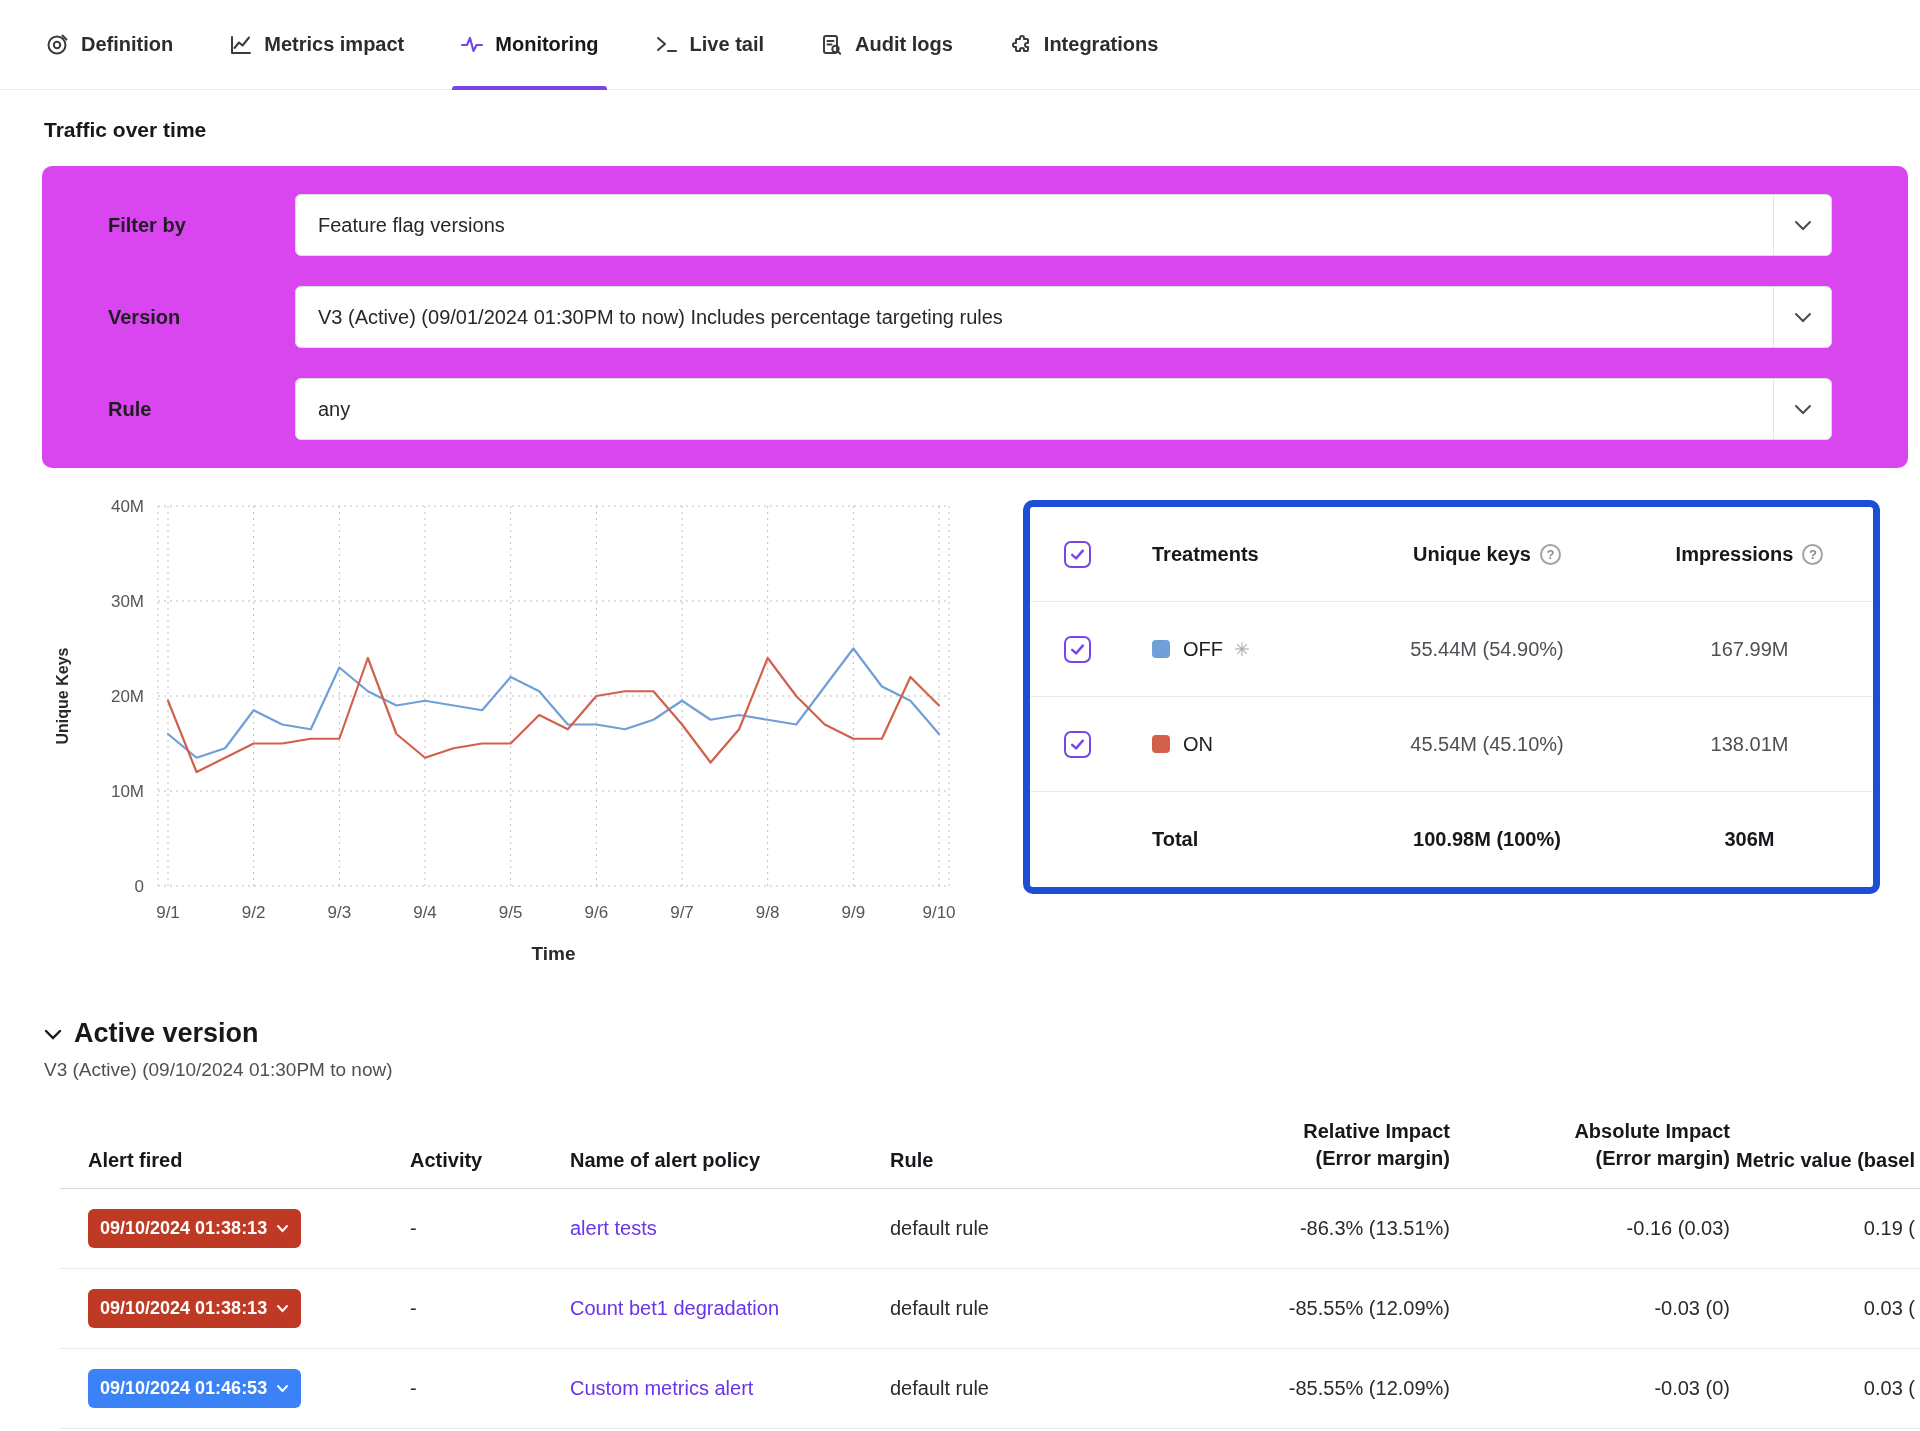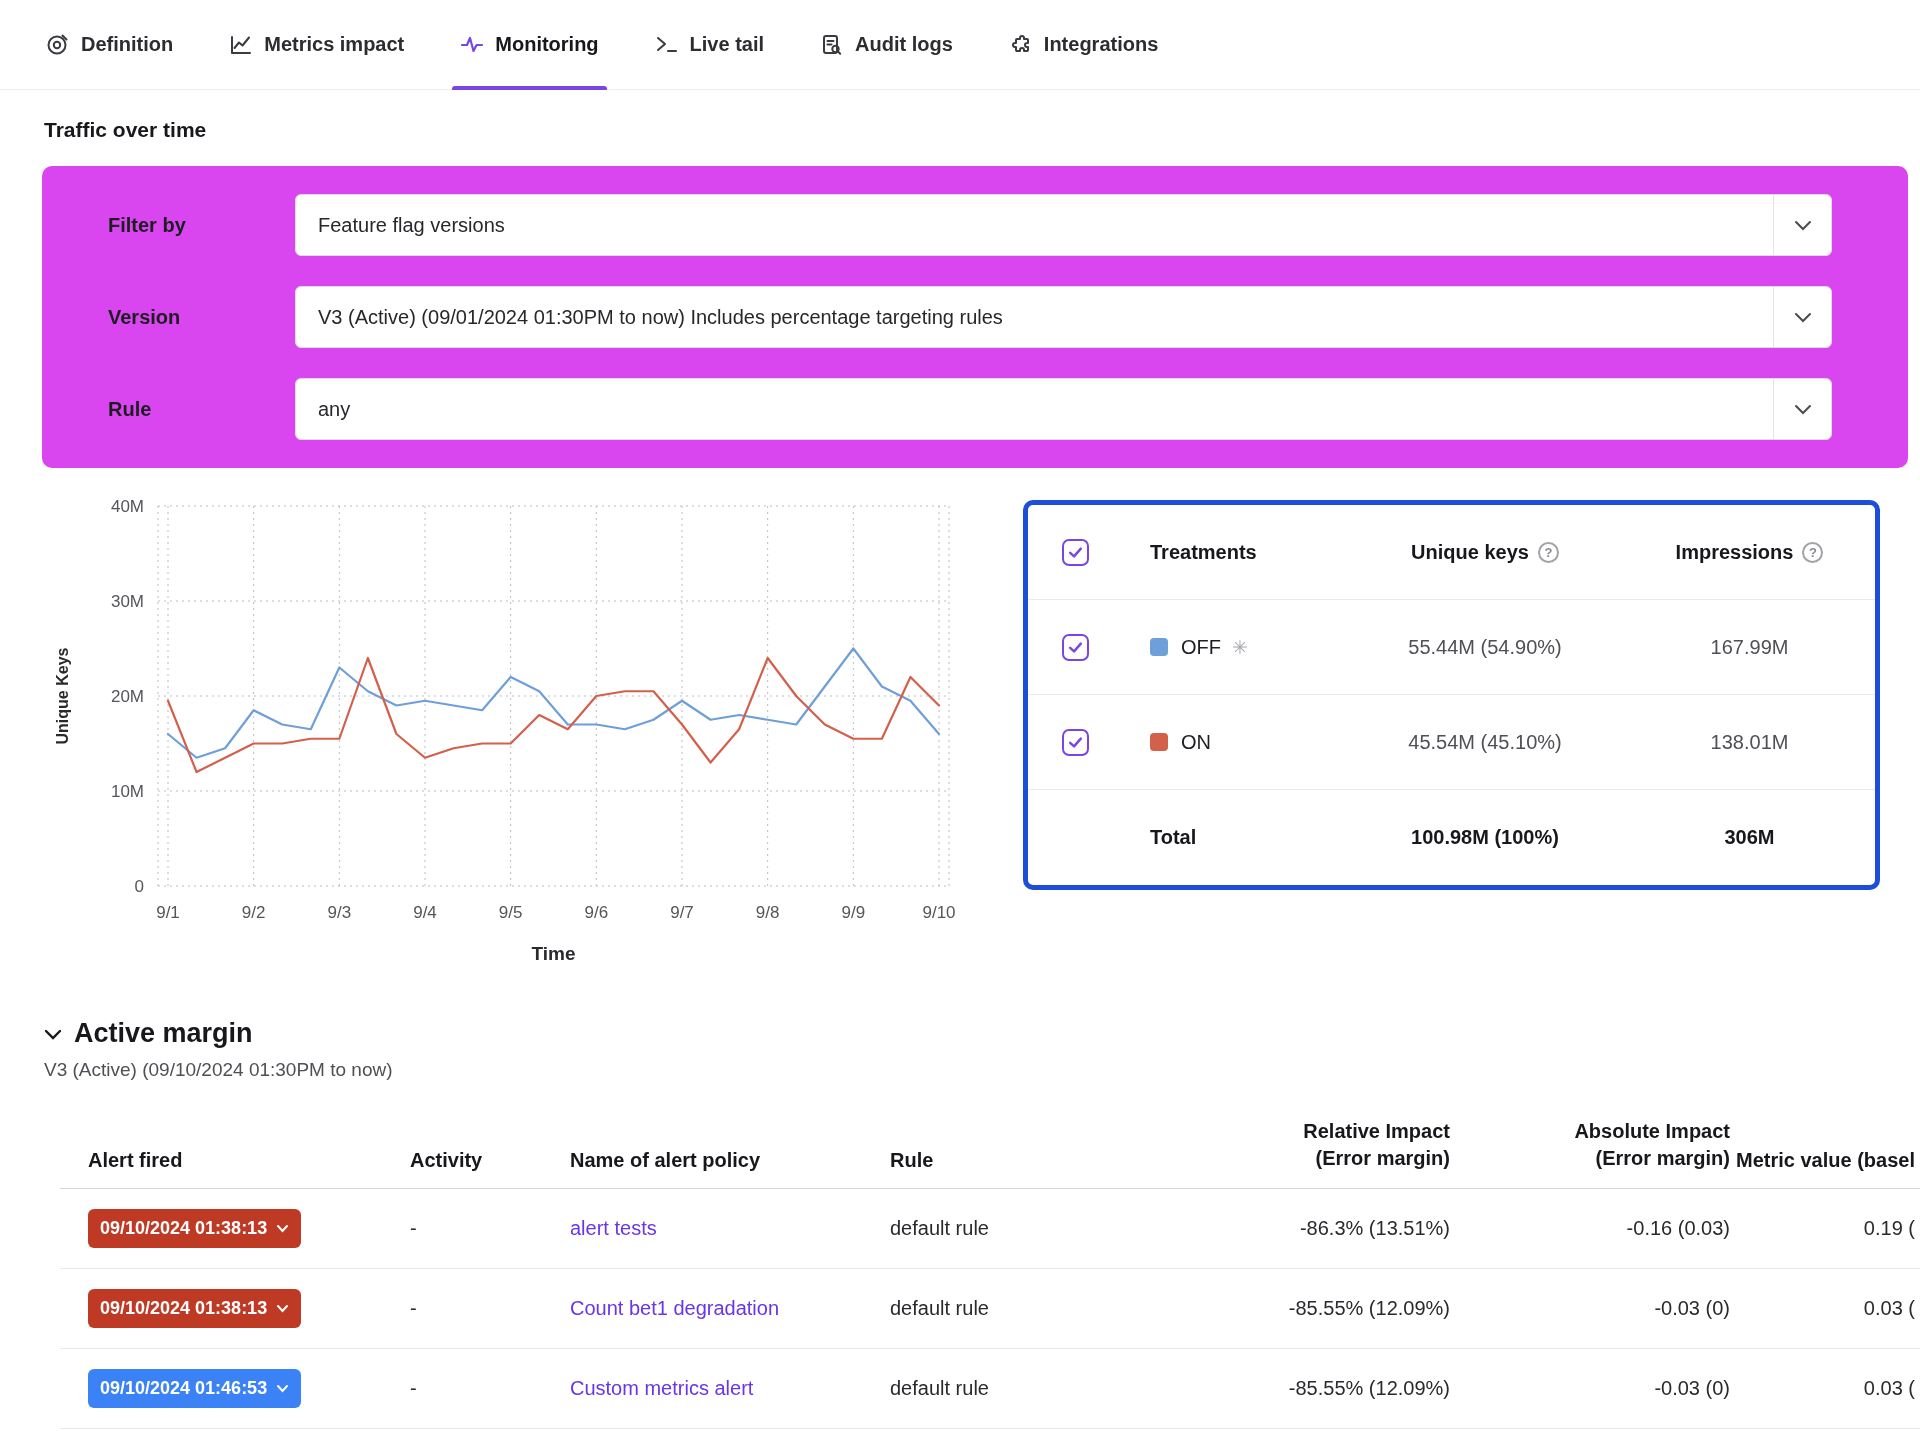--- a/index.html
+++ b/index.html
@@ -28,21 +28,21 @@
   .select { flex:1; margin-right:76px; height:62px; background:#fff;
     border:1px solid #dcdce1; border-radius:6px; display:flex; align-items:center;
     justify-content:space-between; font-size:20px; color:#27272c; padding-left:22px; cursor:pointer; }
   .select .chev { width:58px; height:100%; border-left:1px solid #e4e4e8;
     display:flex; align-items:center; justify-content:center; }
 
   
   .content-row { display:flex; margin:28px 40px 0 46px; }
   .chart-wrap { width:935px; flex:none; }
 
-  .treatments { margin-left:42px; width:941px; border:5px solid #1d4ed8;
+  .treatments { margin-left:42px; width:941px; border:7px solid #1d4ed8;
     border-radius:10px; align-self:flex-start; margin-top:4px; background:#fff; }
   .t-row { display:grid; grid-template-columns:88px 170px 330px 1fr; align-items:center;
     height:95px; padding:0 26px 0 34px; border-bottom:1px solid #ebebee; }
   .t-row:last-child { border-bottom:none; }
   .t-name { display:flex; align-items:center; font-size:20px; color:#1d1d22; }
   .t-head-label { font-weight:700; font-size:20px; color:#17171c; }
   .t-h { font-weight:700; font-size:20px; color:#17171c; display:flex;
     justify-content:center; align-items:center; gap:9px; }
   .num { text-align:center; color:#4f4f55; font-size:20px; }
   .t-total .num, .t-total .t-name { font-weight:700; color:#17171c; }
@@ -258,21 +258,21 @@
       <span class="num">100.98M (100%)</span>
       <span class="num">306M</span>
     </div>
   </div>
 </div>
 
 <div class="av-head">
   <svg width="18" height="12" viewBox="0 0 18 12" fill="none" stroke="#17171c" stroke-width="2.4" stroke-linecap="round">
       <polyline points="2,3 9,10 16,3"></polyline>
     </svg>
-  <span class="av-title">Active margin</span>
+  <span class="av-title">Active version</span>
 </div>
 <div class="av-sub">V3 (Active) (09/10/2024 01:30PM to now)</div>
 
 <div class="alerts">
   <div class="a-grid a-head">
     <div class="c1">Alert fired</div>
     <div>Activity</div>
     <div>Name of alert policy</div>
     <div>Rule</div>
     <div class="r hl2">

